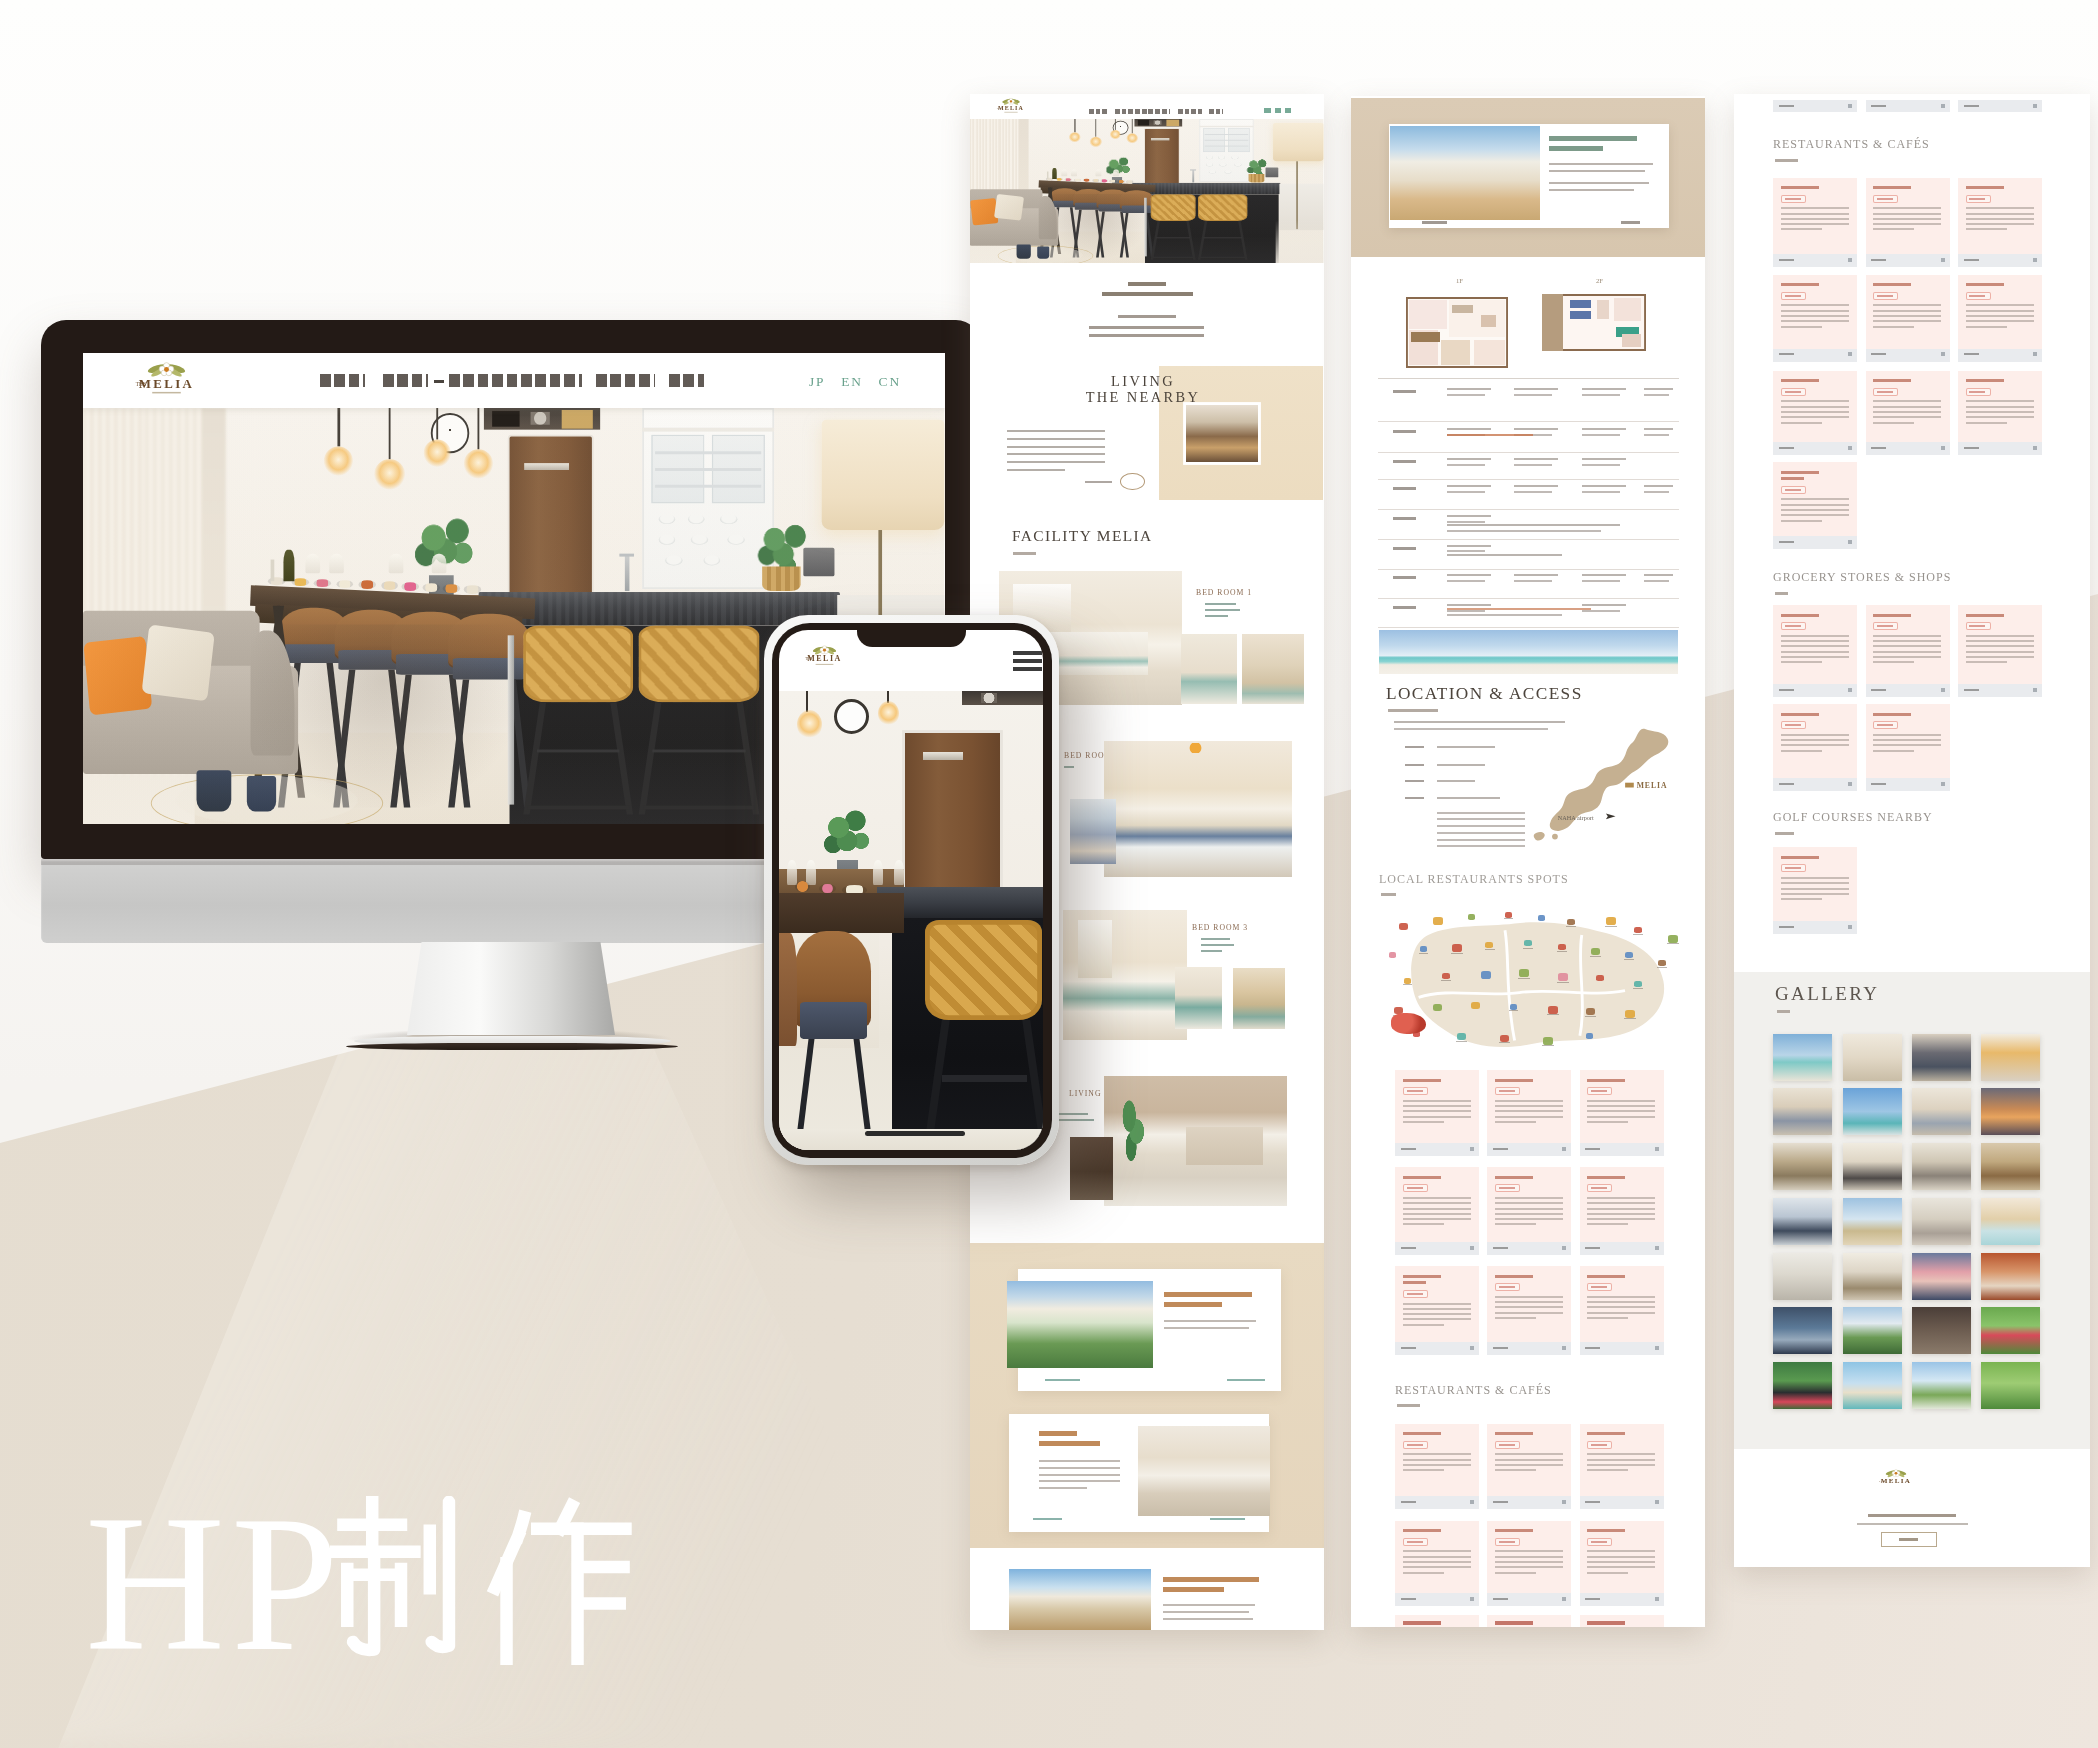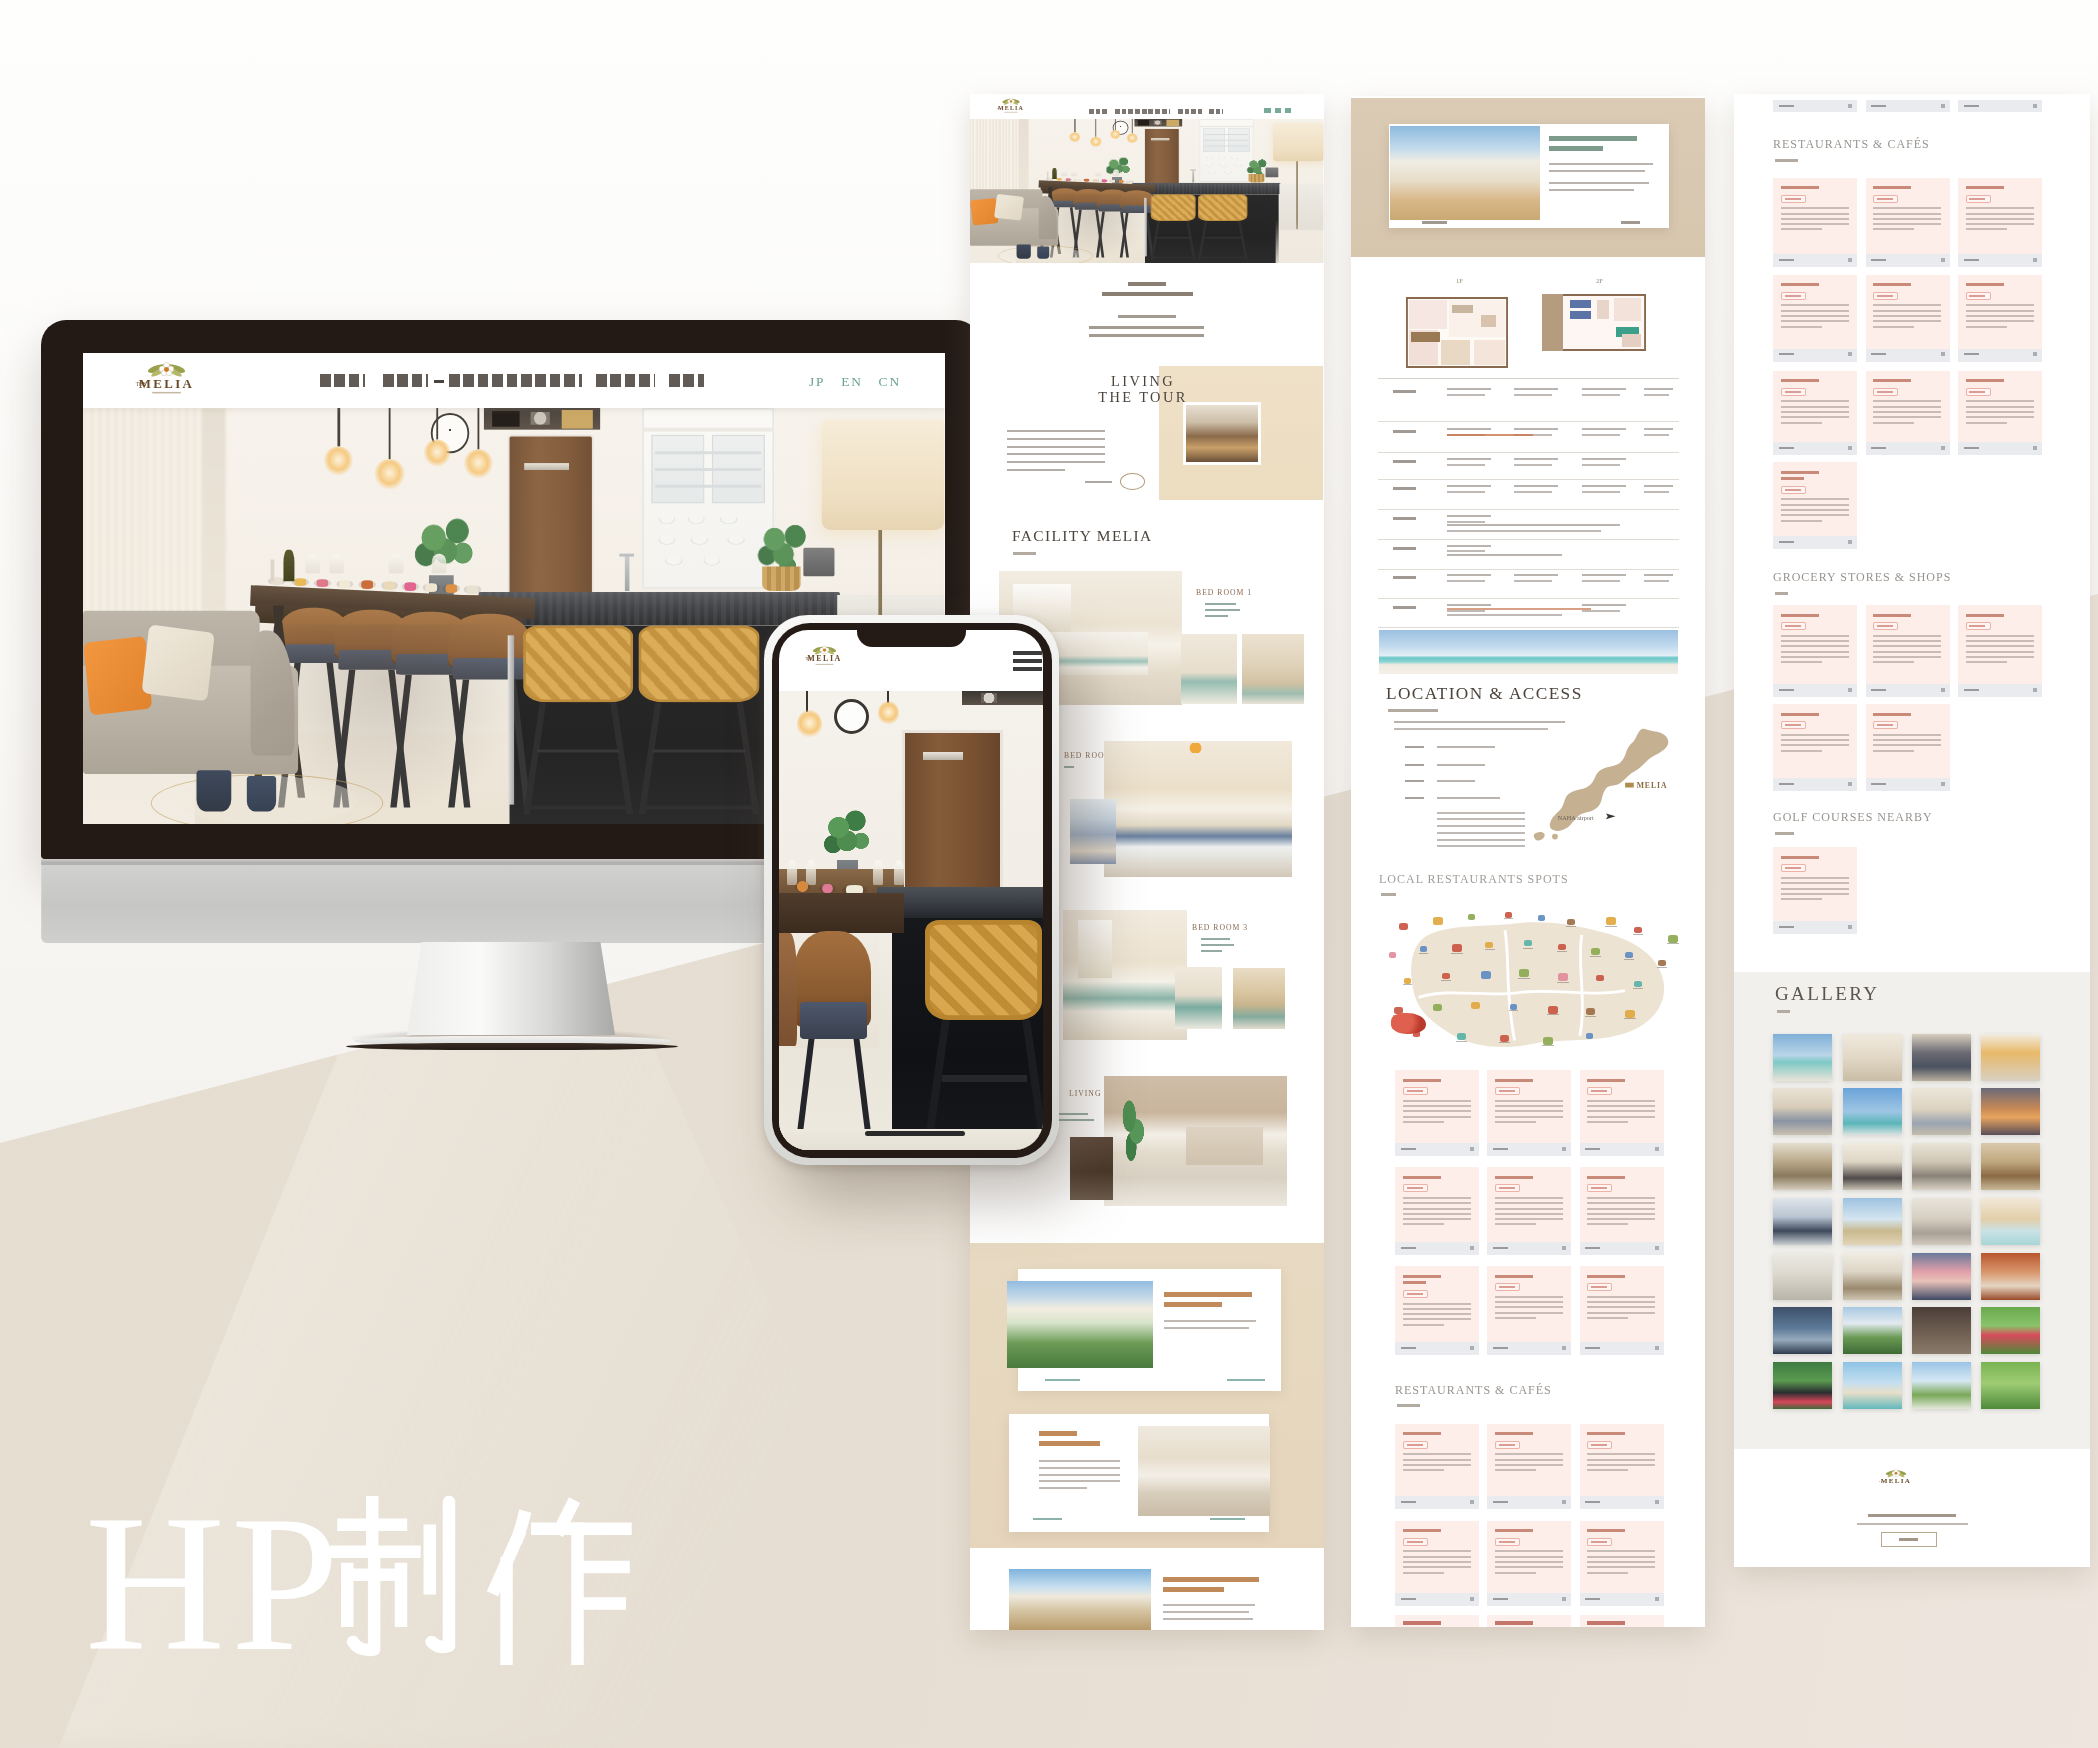--- a/index.html
+++ b/index.html
@@ -287,21 +287,21 @@
       </div>
     </div>
     <div style="position:absolute;left:158px;top:188px;width:38px;height:3.8px;background:#8a7f72;"></div>
     <div style="position:absolute;left:132px;top:198px;width:91px;height:3.8px;background:#8a7f72;"></div>
     <div style="position:absolute;left:148px;top:221px;width:58px;height:2.9px;background:#a39a92;"></div>
     <div style="position:absolute;left:119px;top:232px;width:115px;height:2.9px;background:#a39a92;"></div>
     <div style="position:absolute;left:119px;top:240px;width:115px;height:2.9px;background:#a39a92;"></div>
     <div style="position:absolute;left:189px;top:272px;width:164px;height:134px;background:linear-gradient(180deg,#efe1c8,#ecdcc0);"></div>
     <div style="position:absolute;left:216px;top:311px;width:72px;height:57px;background:linear-gradient(180deg,#e8dfd2 0%,#cdbfa8 30%,#8a6a4a 55%,#c9a06a 75%,#6a5038 100%);box-shadow:0 0 0 2.9px #fff;"></div>
     <div class="ser" style="position:absolute;left:96px;top:280px;width:154px;font-size:14.4px;letter-spacing:2.4px;color:#4c443c;text-align:center;line-height:1.1;">LIVING</div>
-    <div class="ser" style="position:absolute;left:96px;top:296px;width:154px;font-size:14.4px;letter-spacing:2.4px;color:#4c443c;text-align:center;line-height:1.1;">THE TOUR</div>
+    <div class="ser" style="position:absolute;left:96px;top:296px;width:154px;font-size:14.4px;letter-spacing:2.4px;color:#4c443c;text-align:center;line-height:1.1;">THE NEARBY</div>
     <div style="position:absolute;left:37px;top:336px;width:98px;height:2.4px;background:rgba(140,130,122,.65);"></div>
     <div style="position:absolute;left:37px;top:344px;width:98px;height:2.4px;background:rgba(140,130,122,.65);"></div>
     <div style="position:absolute;left:37px;top:352px;width:98px;height:2.4px;background:rgba(140,130,122,.65);"></div>
     <div style="position:absolute;left:37px;top:359px;width:98px;height:2.4px;background:rgba(140,130,122,.65);"></div>
     <div style="position:absolute;left:37px;top:367px;width:98px;height:2.4px;background:rgba(140,130,122,.65);"></div>
     <div style="position:absolute;left:37px;top:375px;width:58px;height:2.4px;background:rgba(140,130,122,.65);"></div>
     <div style="position:absolute;left:150px;top:379px;width:25px;height:17.3px;border:1px solid #b49a78;border-radius:50%;"></div>
     <div style="position:absolute;left:115px;top:387px;width:27px;height:2.4px;background:rgba(140,130,122,.7);"></div>
     <div class="ser" style="position:absolute;left:42px;top:434px;width:384px;font-size:15.4px;letter-spacing:1.4px;color:#4c443c;text-align:left;line-height:1.1;">FACILITY MELIA</div>
     <div style="position:absolute;left:43px;top:458px;width:23px;height:2.9px;background:#b3aaa2;"></div>

